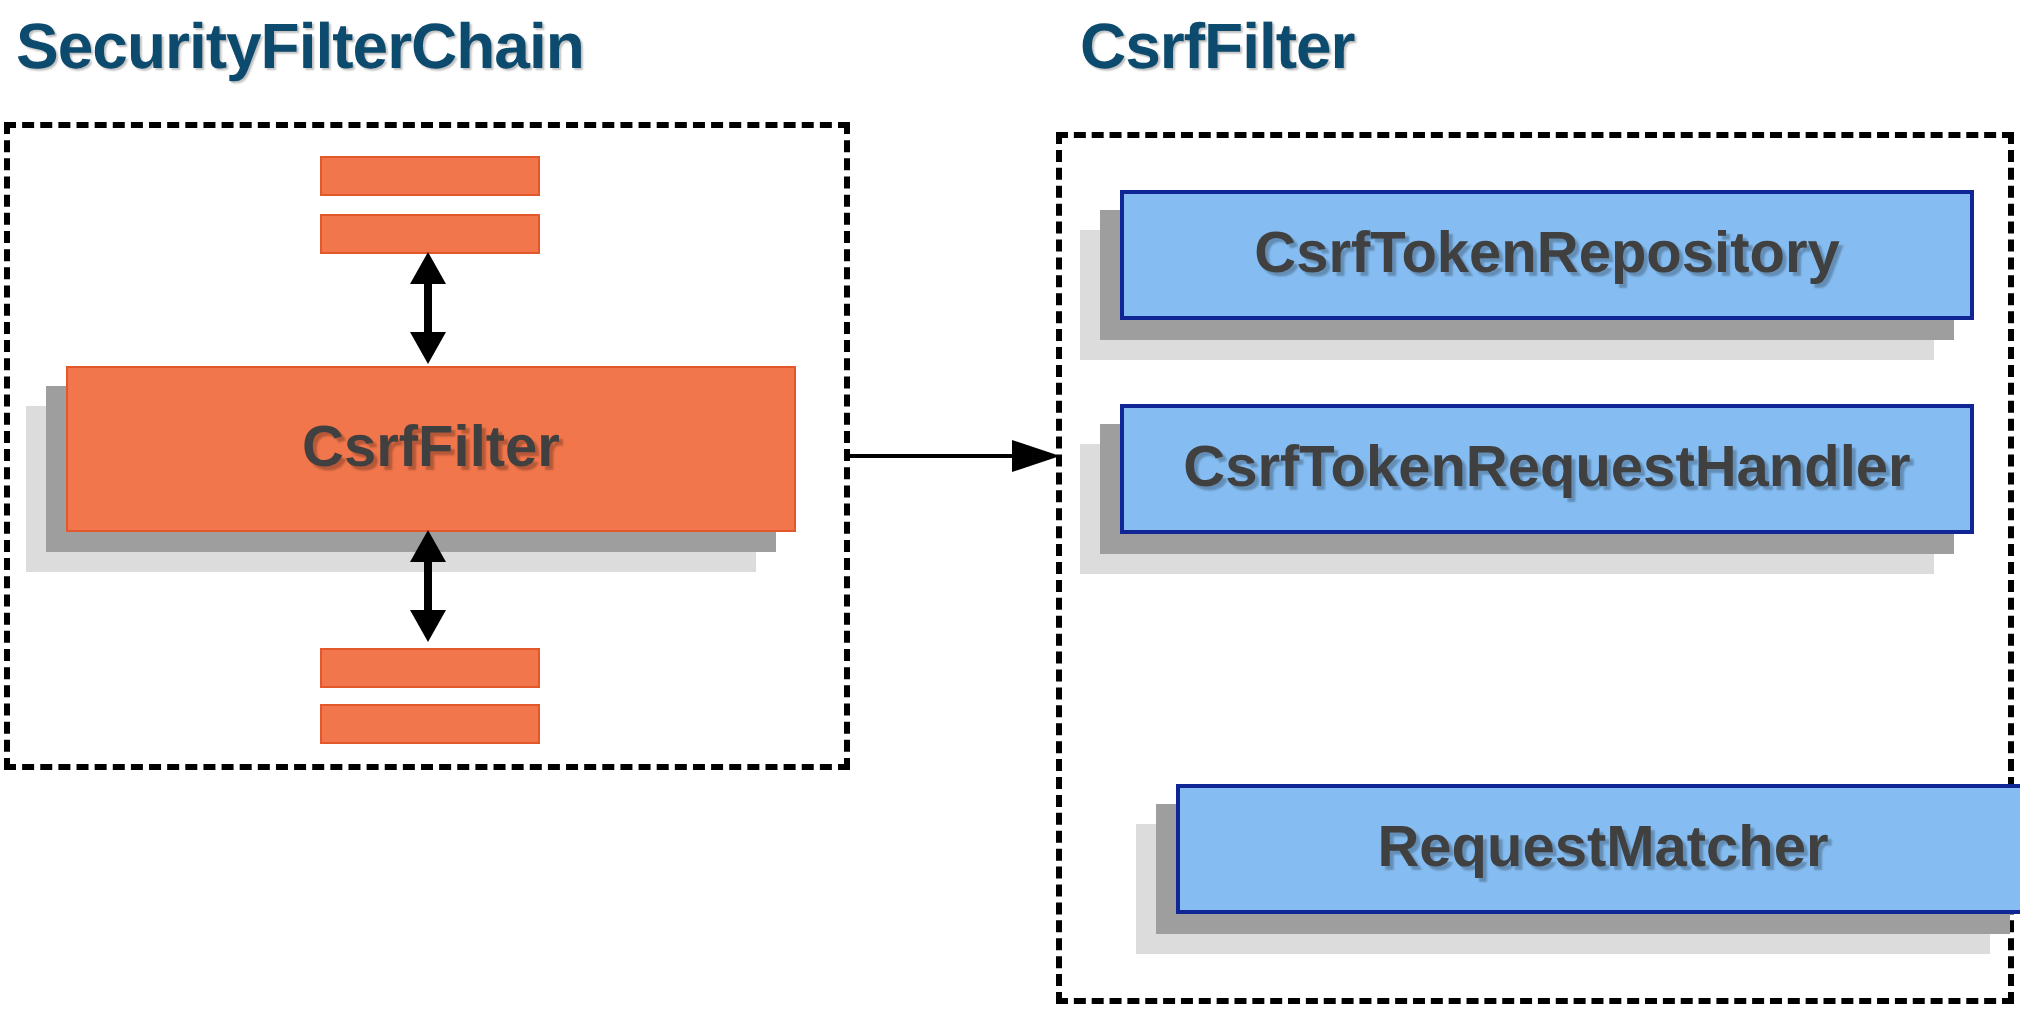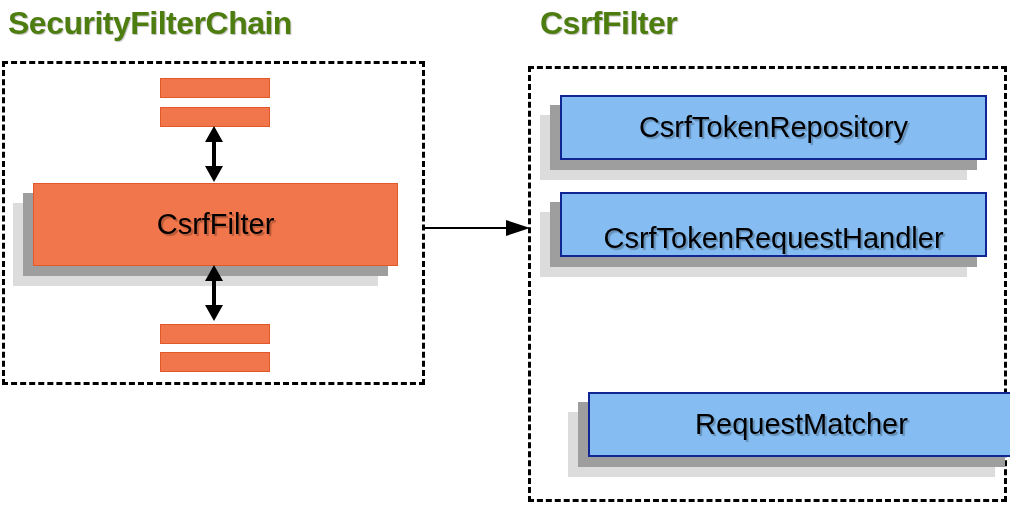--- a/index.html
+++ b/index.html
@@ -19,21 +19,21 @@
     width: 1010px;
     height: 505px;
     background: var(--bg);
     font-family: "Liberation Sans", sans-serif;
     overflow: hidden;
   }
   .panel-title {
     position: absolute;
     font-size: 32px;
     font-weight: bold;
-    color: #4d7c0f;
+    color: #0c4a6e;
     letter-spacing: -0.5px;
     text-shadow: 1px 1px 1px rgba(0,0,0,0.25);
     white-space: nowrap;
   }
   .title-left  { left: 8px;   top: 5px; }
   .title-right { left: 540px; top: 5px; }
 
   .dashed-container {
     position: absolute;
     border: 3px dashed var(--line-color);
@@ -53,22 +53,22 @@
   .bar-1 { top: 78px; }
   .bar-2 { top: 107px; }
   .bar-3 { top: 324px; }
   .bar-4 { top: 352px; }
 
   .node {
     position: absolute;
     display: flex;
     align-items: center;
     justify-content: center;
-    font-weight: normal;
-    color: #000000;
+    font-weight: bold;
+    color: #404040;
     text-shadow: 2px 2px 1px rgba(0,0,0,0.25);
     box-shadow: -10px 10px 0 0 var(--shadow-dark), -20px 20px 0 0 var(--shadow-light);
   }
   .orange-node {
     left: 33px;
     top: 183px;
     width: 365px;
     height: 83px;
     font-size: 29px;
     background: var(--orange-fill);
@@ -76,21 +76,21 @@
   }
   .blue-node {
     left: 560px;
     width: 427px;
     height: 65px;
     font-size: 29px;
     background: var(--blue-fill);
     border: 2px solid var(--blue-border);
   }
   .blue-1 { top: 95px; }
-  .blue-2 { top: 192px; align-items: flex-end; }
+  .blue-2 { top: 202px; }
   .blue-3 { top: 293px; }
   .blue-4 { top: 392px; margin-left: 28px; }
 
   .arrow-svg { position: absolute; }
   .v-arrow-1 { left: 203px; top: 125px; }
   .v-arrow-2 { left: 203px; top: 264px; }
   .h-arrow   { left: 424px; top: 218px; }
 </style>
 </head>
 <body>

